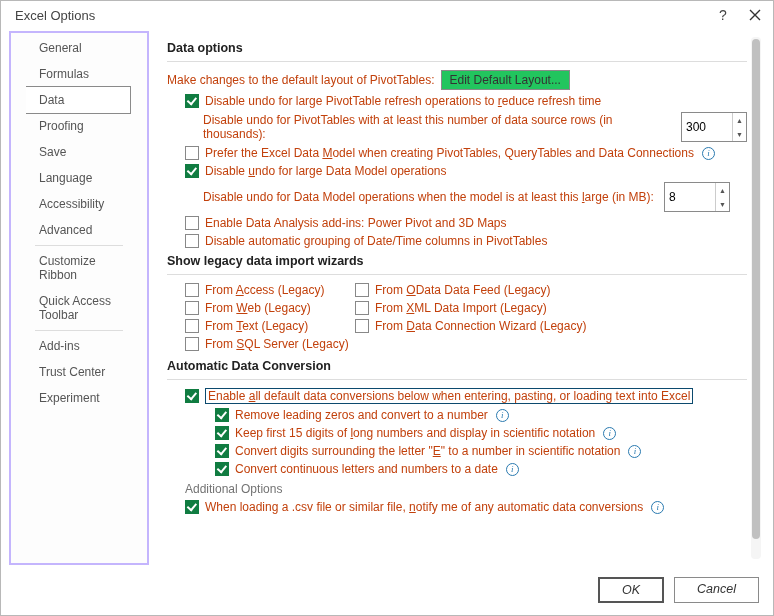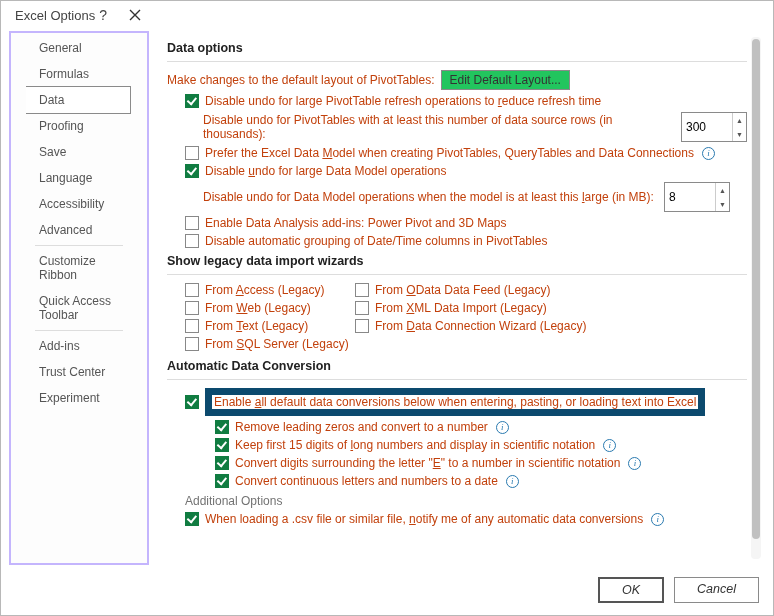--- a/index.html
+++ b/index.html
@@ -1,18 +1,18 @@
 <!DOCTYPE html>
 <html><head>
 <meta charset="utf-8">
 <style>
 * { box-sizing: border-box; margin: 0; padding: 0; }
 body { font-family: "Segoe UI", Arial, sans-serif; font-size: 12px; color: #333; background: #fff; width: 774px; height: 616px; overflow: hidden; }
 .dialog { width: 774px; height: 616px; border: 1px solid #b8b8b8; display: flex; flex-direction: column; background: #fff; }
-.titlebar { display: flex; align-items: center; padding: 6px 10px 4px 14px; }
+.titlebar { display: flex; align-items: center; justify-content: space-between; padding: 6px 10px 4px 14px; }
 .titlebar .title { font-size: 13px; color: #444; }
 .titlebar .controls { display: flex; gap: 16px; align-items: center; }
 .titlebar .help, .titlebar .close { font-size: 14px; color: #444; cursor: default; width: 16px; height: 16px; display: inline-flex; align-items: center; justify-content: center; }
 .titlebar .close svg { width: 12px; height: 12px; }
 .body { flex: 1; display: flex; padding: 4px 8px 4px 8px; overflow: hidden; }
 .sidebar { width: 140px; border: 2px solid #c4b5fd; background: #fdfdfd; padding: 2px 16px; display: flex; flex-direction: column; }
 .sidebar .item { padding: 6px 12px; color: #555; cursor: default; }
 .sidebar .item.selected { background: #fff; border: 1px solid #8a8a8a; border-left: none; margin: -1px 0 -1px -1px; padding-left: 13px; position: relative; }
 .sidebar hr { border: none; border-top: 1px solid #ddd; margin: 2px 8px; }
 .main { flex: 1; position: relative; padding: 4px 18px 4px 18px; overflow: hidden; }
@@ -30,21 +30,21 @@
 .lbl { color: #c2410c; }
 .btn-inline { border: 1px solid #8a8a8a; padding: 2px 8px; background: #22c55e; cursor: default; font-size: 12px; }
 .spin { display: inline-flex; align-items: stretch; border: 1px solid #8a8a8a; height: 30px; margin-left: 4px; }
 .spin input { width: 50px; border: none; padding: 0 4px; font-size: 12px; outline: none; }
 .spin .arrows { width: 14px; display: flex; flex-direction: column; border-left: 1px solid #ccc; }
 .spin .arrow { flex:1; display:flex; align-items:center; justify-content:center; font-size:7px; color:#555; cursor:default; }
 .info { width: 13px; height: 13px; border: 1px solid #2a7ab0; border-radius: 50%; display: inline-flex; align-items: center; justify-content: center; color: #2a7ab0; font-size: 9px; font-style: italic; font-family: Georgia, serif; margin-left: 2px; }
 .info::after { content:"i"; }
 .legacy-grid { display: grid; grid-template-columns: 170px 260px; gap: 4px 0; padding-left: 18px; margin: 4px 0 8px 0; }
 .legacy-grid .row { margin: 0; }
-.focusbox { border: 7px solid #0c4a6e; padding: 0 2px; }
+.focusbox { border: 1px solid #0c4a6e; padding: 0 2px; }
 .additional { color: #737373; margin: 6px 0 4px 0; }
 .footer { display: flex; justify-content: flex-end; gap: 10px; padding: 8px 14px 12px 0; }
 .footer .btn { border: 1px solid #8a8a8a; background: #fff; padding: 4px 22px; font-size: 12.5px; cursor: default; font-style: italic; }
 .footer .btn.primary { border-width: 2px; border-color: #555; font-weight: 400; }
 u { text-decoration: underline; }
 </style>
 </head>
 <body>
 
 <div class="dialog">

